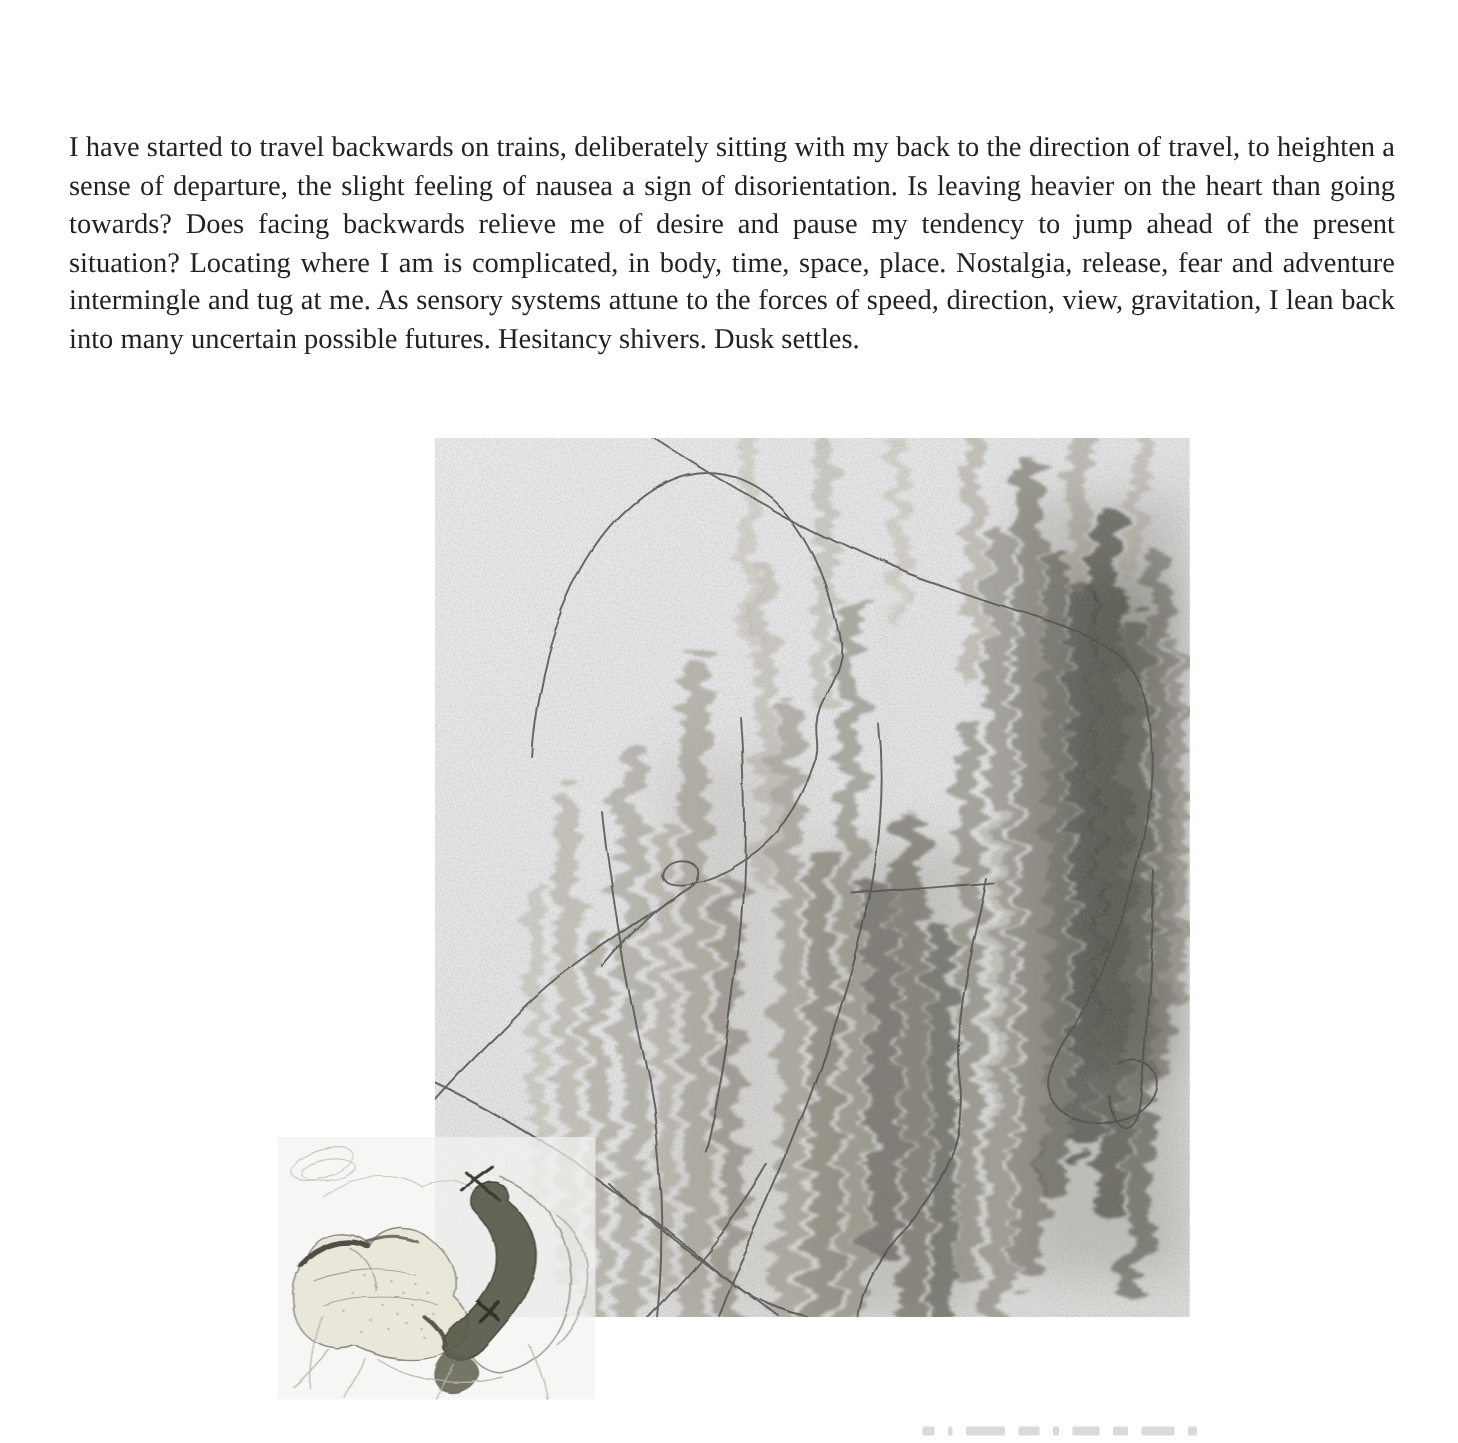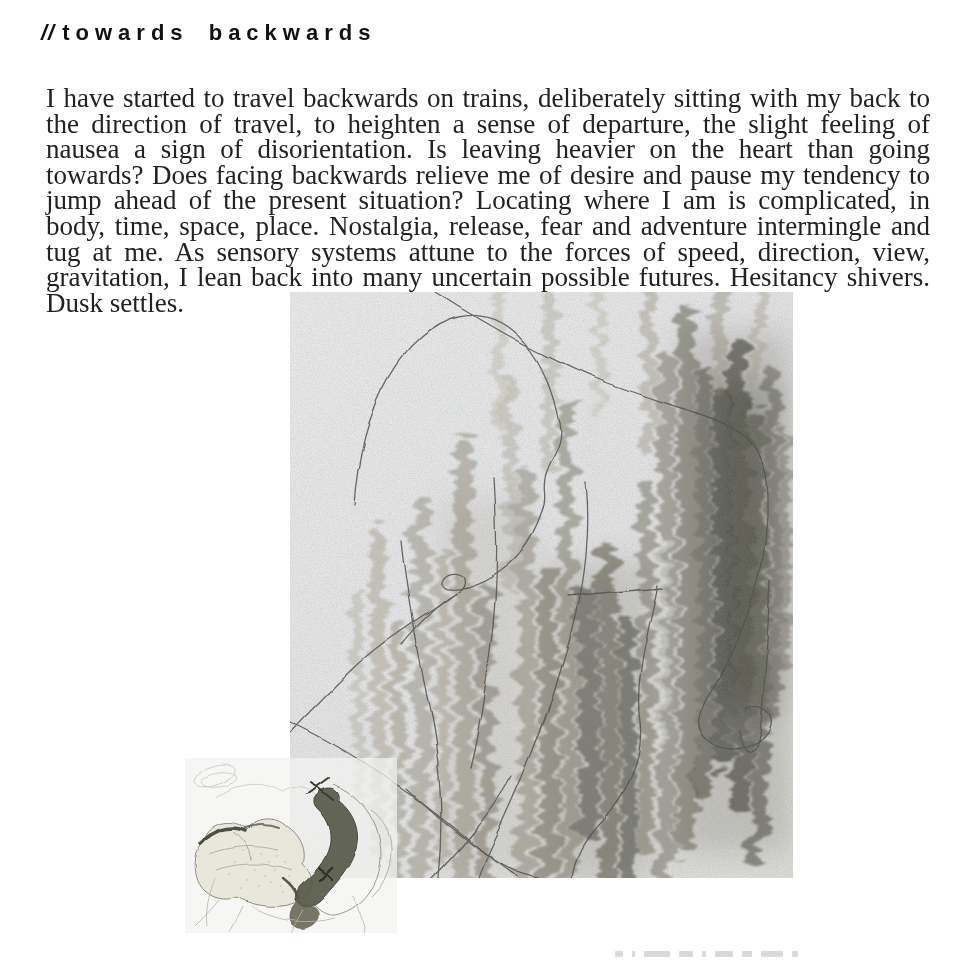--- a/index.html
+++ b/index.html
@@ -10,40 +10,37 @@
   .heading{position:absolute;left:41px;top:20px;
            font-family:"Liberation Sans","DejaVu Sans",sans-serif;
            font-weight:700;font-size:22px;color:#111;
            letter-spacing:6px;word-spacing:8px;white-space:nowrap;}
   .heading .slashes{font-style:italic;letter-spacing:1px;margin-right:7px;}
   
   .subtitle{position:absolute;left:36px;top:58px;width:900px;
             font-style:italic;font-size:19.5px;color:#222;white-space:nowrap;}
   
   .bodytext{position:absolute;left:46px;top:86px;width:884px;
-            font-size:27px;line-height:25.6px;text-align:justify;color:#222;}
+            font-size:19px;line-height:25.6px;text-align:justify;color:#222;}
   
   .fig-main{position:absolute;left:290px;top:292px;width:503px;height:586px;
             background:linear-gradient(135deg,#e8e9ea 0%,#e2e3e5 45%,#dcddda 100%);}
   .fig-main svg{display:block;width:503px;height:586px;}
   .fig-inset{position:absolute;left:185px;top:758px;width:212px;height:175px;
              background:rgba(243,244,241,0.72);}
   .fig-inset svg{display:block;width:212px;height:175px;}
   
   .caption-frag{position:absolute;left:615px;top:951px;height:11px;display:flex;gap:9px;align-items:flex-start;}
   .caption-frag span{display:inline-block;height:6px;background:#dadada;border-radius:1px;}
 </style>
 </head>
 <body>
 
 <div id="page">
 
-  <div class="heading">
-    <span class="slashes">//</span><span>towards backwards</span>
-  </div>
 
 
   <div class="bodytext">I have started to travel backwards on trains, deliberately sitting with my back to the direction of travel, to heighten a sense of departure, the slight feeling of nausea a sign of disorientation. Is leaving heavier on the heart than going towards? Does facing backwards relieve me of desire and pause my tendency to jump ahead of the present situation? Locating where I am is complicated, in body, time, space, place. Nostalgia, release, fear and adventure intermingle and tug at me. As sensory systems attune to the forces of speed, direction, view, gravitation, I lean back into many uncertain possible futures. Hesitancy shivers. Dusk settles.</div>
 
   <div class="fig-main">
     <svg viewBox="0 0 503 586" xmlns="http://www.w3.org/2000/svg">
       <defs>
         <filter id="rough" x="-40" y="-40" width="583" height="666" filterUnits="userSpaceOnUse">
           <feTurbulence type="fractalNoise" baseFrequency="0.012 0.09" numOctaves="4" seed="7" result="n"></feTurbulence>
           <feDisplacementMap in="SourceGraphic" in2="n" scale="32" xChannelSelector="R" yChannelSelector="G"></feDisplacementMap>

